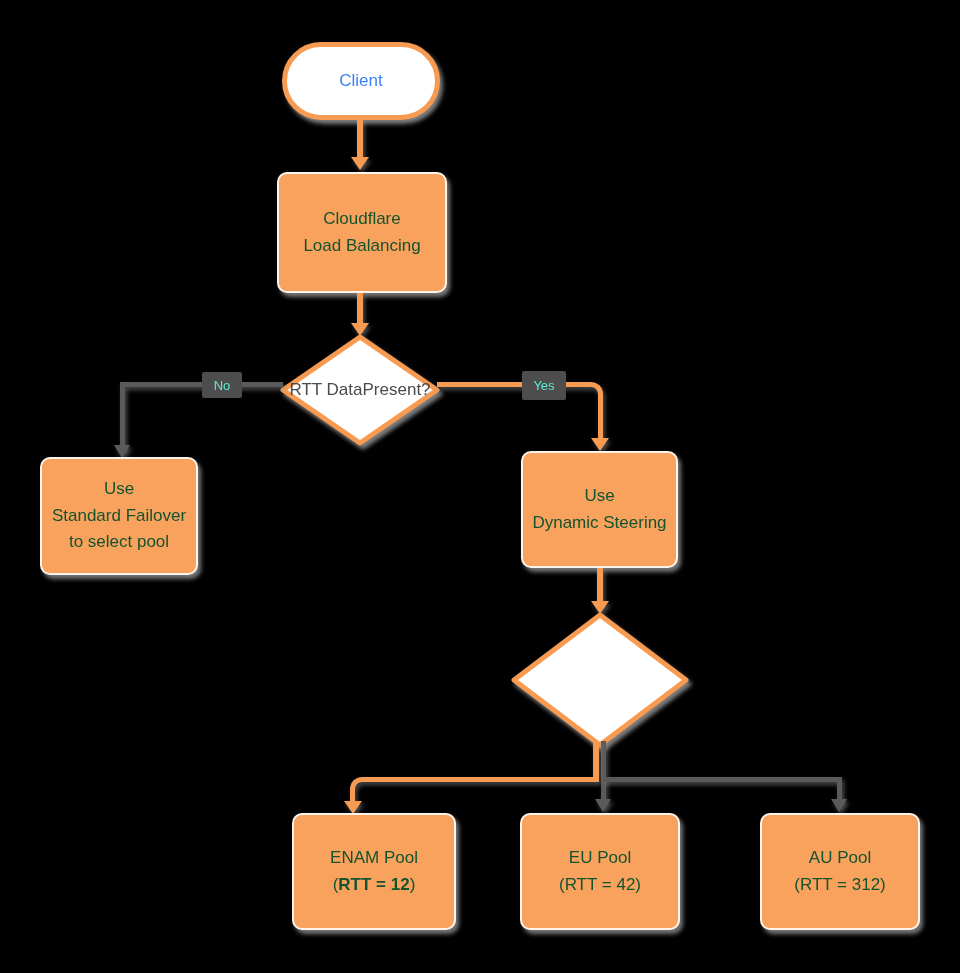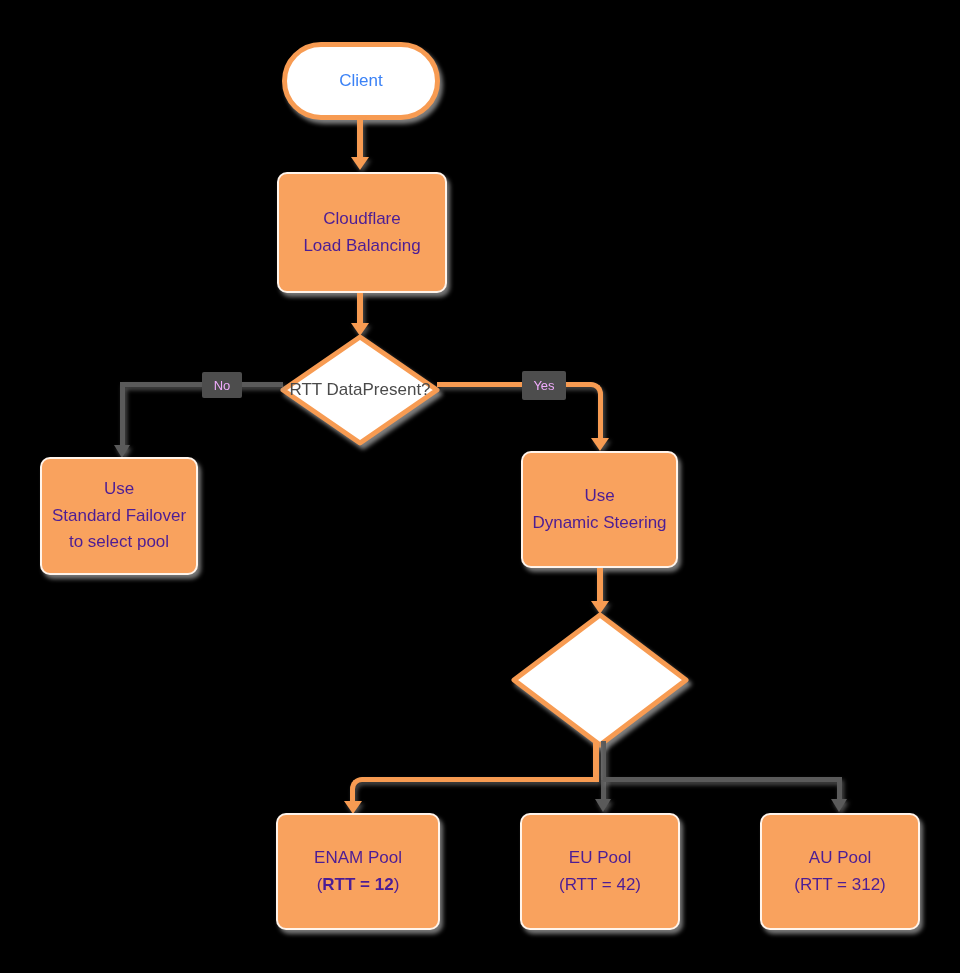--- a/index.html
+++ b/index.html
@@ -7,21 +7,21 @@
     position:relative;width:960px;height:973px;background:#000000;
     font-family:"Liberation Sans",sans-serif;overflow:hidden;
   }
   
   .node-rect{
     position:absolute;box-sizing:border-box;
     background:#F9A25E;border:2px solid rgba(255,255,255,0.88);
     border-radius:10px;
     box-shadow:3px 4px 4px rgba(158,158,158,0.75);
     display:flex;flex-direction:column;align-items:center;justify-content:center;
-    color:#4c1d95;font-size:17px;line-height:1.55;text-align:center;
+    color:#14532d;font-size:17px;line-height:1.55;text-align:center;
   }
   
   .node-stadium{
     position:absolute;box-sizing:border-box;
     background:#FFFFFF;border:5px solid #F79B52;border-radius:40px;
     box-shadow:3px 4px 4px rgba(158,158,158,0.8);
     display:flex;align-items:center;justify-content:center;
     color:#3b82f6;font-size:17px;
   }
   
@@ -33,21 +33,21 @@
   
   .conn{position:absolute;filter:drop-shadow(2px 3px 2px rgba(150,150,150,0.5));}
   .v-orange{width:6px;background:#F79B52;}
   .v-gray{width:5px;background:#5A5A5A;}
   .elbow{box-sizing:border-box;background:transparent;}
   .arrow-down{width:0;height:0;}
   .arrow-orange{border-left:9px solid transparent;border-right:9px solid transparent;border-top:13px solid #F79B52;}
   .arrow-gray{border-left:8px solid transparent;border-right:8px solid transparent;border-top:13px solid #5A5A5A;}
   
   .edge-chip{
-    position:absolute;background:#4D4D4D;color:#f0abfc;
+    position:absolute;background:#4D4D4D;color:#5eead4;
     display:flex;align-items:center;justify-content:center;
     font-size:13px;border-radius:2px;
   }
   b{font-weight:bold;}
 </style>
 </head>
 <body>
 
 <div id="canvas">
 
@@ -109,21 +109,21 @@
 
   <div class="conn elbow" style="left:350px;top:777px;width:249px;height:28px;border-top:5px solid #F79B52;border-left:5px solid #F79B52;border-top-left-radius:12px;"></div>
   <div class="conn arrow-down arrow-orange" style="left:344px;top:801px;"></div>
 
   <div class="conn v-gray" style="left:601px;top:780px;height:20px;"></div>
   <div class="conn arrow-down arrow-gray" style="left:595px;top:799px;"></div>
 
   <div class="conn elbow" style="left:603px;top:777px;width:239px;height:24px;border-top:5px solid #5A5A5A;border-right:5px solid #5A5A5A;"></div>
   <div class="conn arrow-down arrow-gray" style="left:831px;top:799px;"></div>
 
-  <div class="node-rect" style="left:276px;top:813px;width:164px;height:117px;">
+  <div class="node-rect" style="left:292px;top:813px;width:164px;height:117px;">
     <span>ENAM Pool</span>
     <span><span>(</span><b>RTT = 12</b><span>)</span></span>
   </div>
 
   <div class="node-rect" style="left:520px;top:813px;width:160px;height:117px;">
     <span>EU Pool</span>
     <span>(RTT = 42)</span>
   </div>
 
   <div class="node-rect" style="left:760px;top:813px;width:160px;height:117px;">

